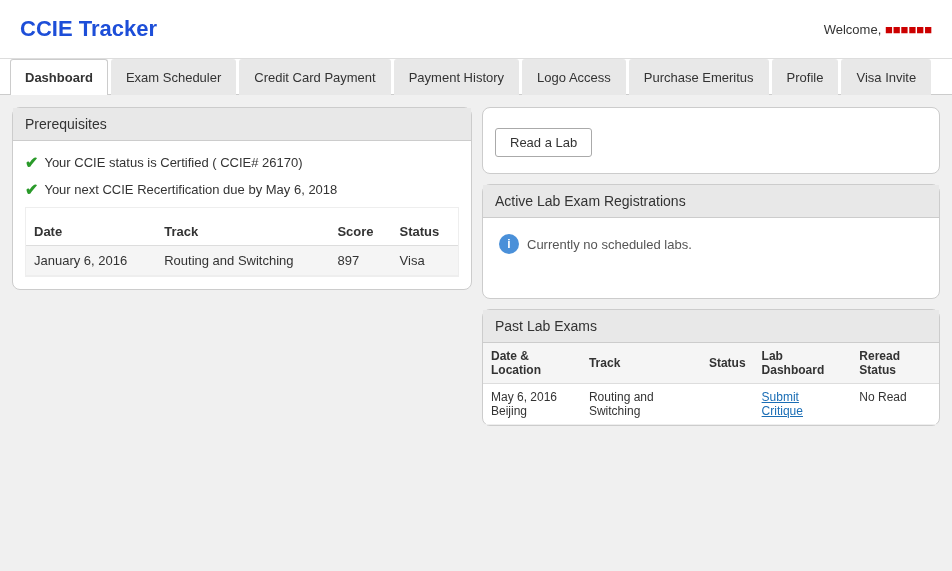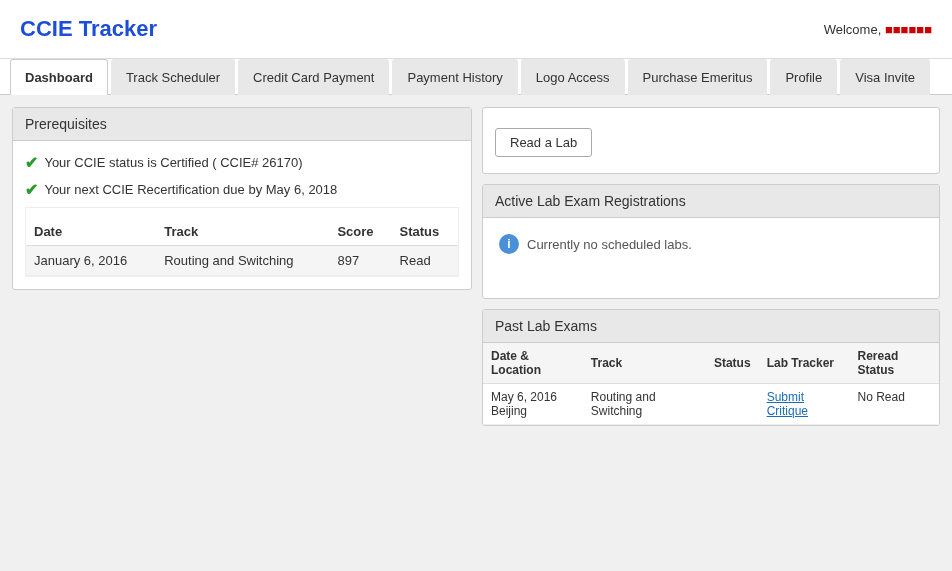--- a/index.html
+++ b/index.html
@@ -72,21 +72,21 @@
     }
     .panel-right {
       flex: 1;
       display: flex;
       flex-direction: column;
       gap: 10px;
     }
     .section-box {
       background: #fff;
       border: 1px solid #ccc;
-      border-radius: 3px;
+      border-radius: 8px;
     }
     .section-header {
       background: #e8e8e8;
       padding: 8px 12px;
       font-size: 14px;
       font-weight: normal;
       color: #333;
       border-bottom: 1px solid #ccc;
     }
     .section-body {
@@ -200,21 +200,21 @@
 <div class="header">
   <div class="header-title">CCIE Tracker</div>
   <div class="header-welcome">
     <span>Welcome,</span>
     <span class="welcome-name">■■■■■■</span>
   </div>
 </div>
 
 <div class="nav-tabs">
   <div class="nav-tab active">Dashboard</div>
-  <div class="nav-tab">Track Scheduler</div>
+  <div class="nav-tab">Exam Scheduler</div>
   <div class="nav-tab">Credit Card Payment</div>
   <div class="nav-tab">Payment History</div>
   <div class="nav-tab">Logo Access</div>
   <div class="nav-tab">Purchase Emeritus</div>
   <div class="nav-tab">Profile</div>
   <div class="nav-tab">Visa Invite</div>
 </div>
 
 <div class="main-content">
 
@@ -239,21 +239,21 @@
                 <th>Track</th>
                 <th>Score</th>
                 <th>Status</th>
               </tr>
             </thead>
             <tbody>
               <tr>
                 <td>January 6, 2016</td>
                 <td>Routing and Switching</td>
                 <td>897</td>
-                <td>Read</td>
+                <td>Visa</td>
               </tr>
             </tbody>
           </table>
         </div>
       </div>
     </div>
   </div>
 
   <div class="panel-right">
 
@@ -275,21 +275,21 @@
 
     <div class="section-box">
       <div class="section-header">Past Lab Exams</div>
       <div style="padding: 0;">
         <table class="past-table">
           <thead>
             <tr>
               <th>Date &amp; Location</th>
               <th>Track</th>
               <th>Status</th>
-              <th>Lab Tracker</th>
+              <th>Lab Dashboard</th>
               <th>Reread Status</th>
             </tr>
           </thead>
           <tbody>
             <tr>
               <td>May 6, 2016<br>Beijing</td>
               <td>Routing and Switching</td>
               <td></td>
               <td><span class="link-blue">Submit Critique</span></td>
               <td>No Read</td>

